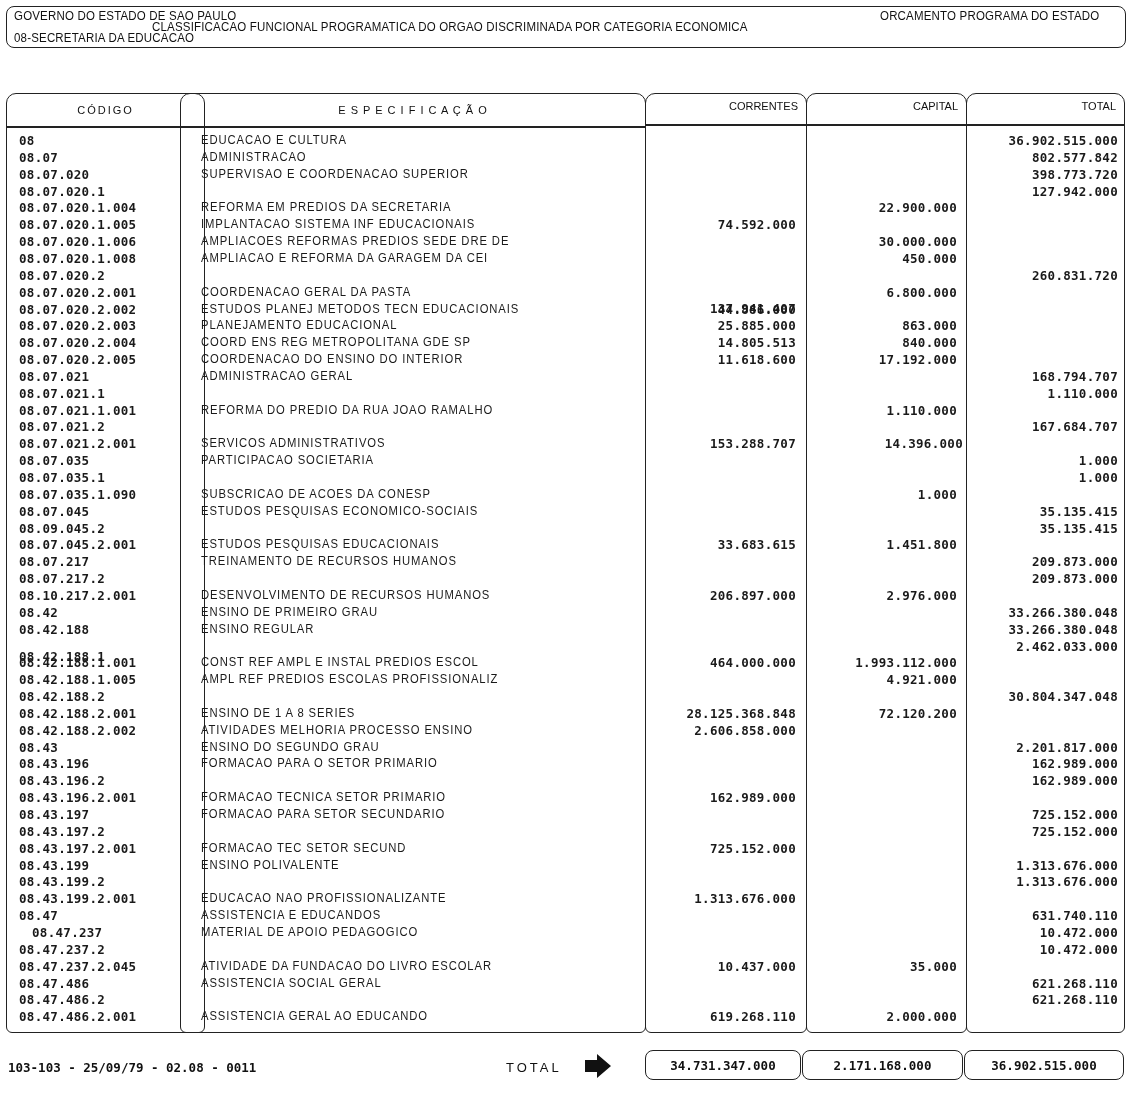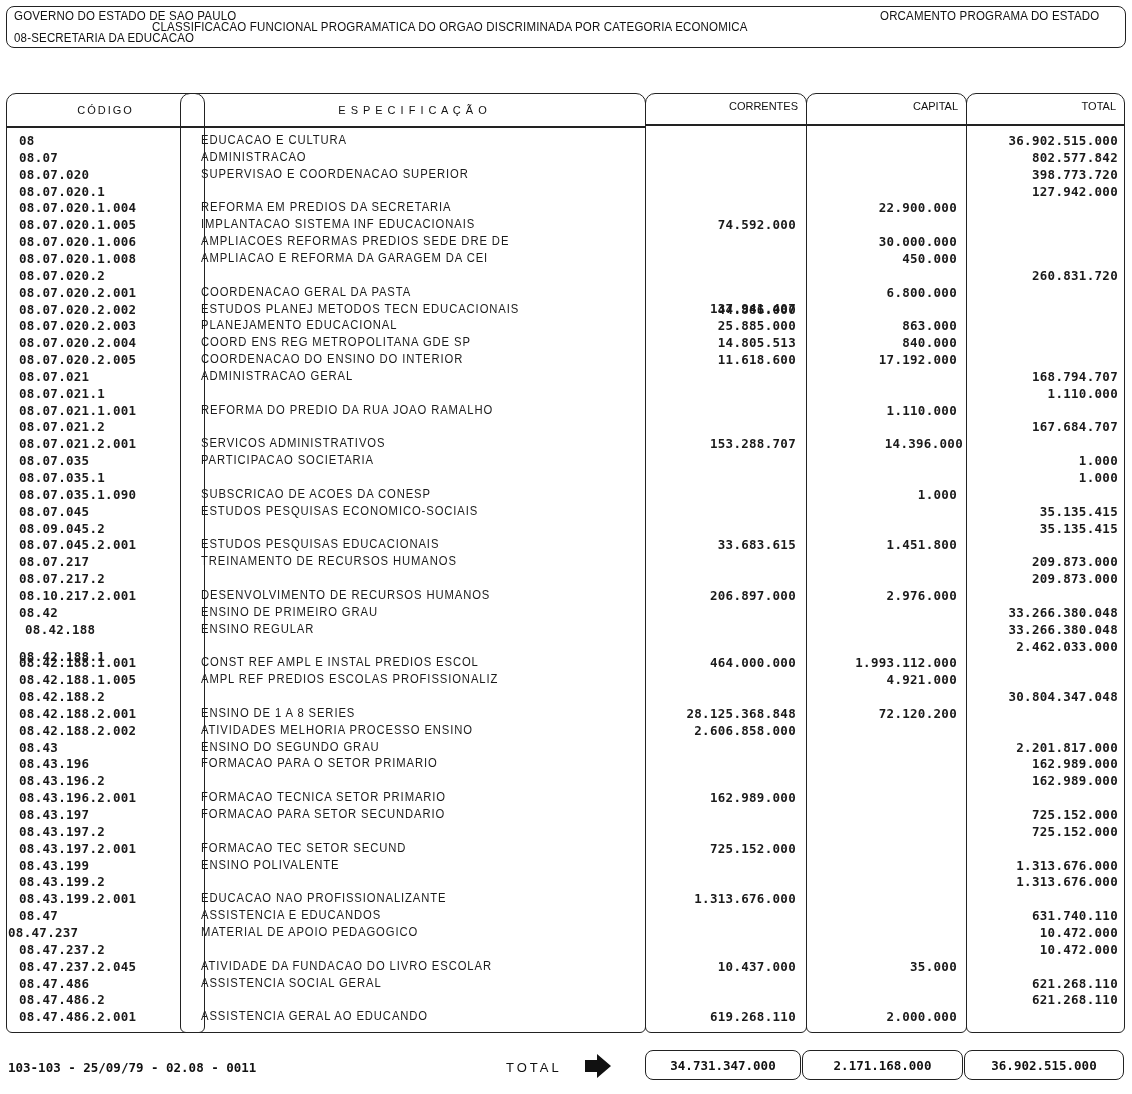--- a/index.html
+++ b/index.html
@@ -290,21 +290,21 @@
       <div class="row num" style="left: 968px; top: 587.95px; width: 150px;"></div>
     </div>
     <div>
       <div class="row " style="left: 19px; top: 604.8px; width: 160px;">08.42</div>
       <div class="row desc" style="left: 201px; top: 604.8px; width: 440px;">ENSINO DE PRIMEIRO GRAU</div>
       <div class="row num" style="left: 648px; top: 604.8px; width: 148px;"></div>
       <div class="row num" style="left: 808px; top: 604.8px; width: 149px;"></div>
       <div class="row num" style="left: 968px; top: 604.8px; width: 150px;">33.266.380.048</div>
     </div>
     <div>
-      <div class="row " style="left: 19px; top: 621.65px; width: 160px; margin-left: 6px;">08.42.188</div>
+      <div class="row " style="left: 19px; top: 621.65px; width: 160px;">08.42.188</div>
       <div class="row desc" style="left: 201px; top: 621.65px; width: 440px;">ENSINO REGULAR</div>
       <div class="row num" style="left: 648px; top: 621.65px; width: 148px;"></div>
       <div class="row num" style="left: 808px; top: 621.65px; width: 149px;"></div>
       <div class="row num" style="left: 968px; top: 621.65px; width: 150px;">33.266.380.048</div>
     </div>
     <div>
       <div class="row " style="left: 19px; top: 649px; width: 160px;">08.42.188.1</div>
       <div class="row desc" style="left: 201px; top: 638.5px; width: 440px;"></div>
       <div class="row num" style="left: 648px; top: 638.5px; width: 148px;"></div>
       <div class="row num" style="left: 808px; top: 638.5px; width: 149px;"></div>
@@ -416,21 +416,21 @@
       <div class="row num" style="left: 968px; top: 891.25px; width: 150px;"></div>
     </div>
     <div>
       <div class="row " style="left: 19px; top: 908.1px; width: 160px;">08.47</div>
       <div class="row desc" style="left: 201px; top: 908.1px; width: 440px;">ASSISTENCIA E EDUCANDOS</div>
       <div class="row num" style="left: 648px; top: 908.1px; width: 148px;"></div>
       <div class="row num" style="left: 808px; top: 908.1px; width: 149px;"></div>
       <div class="row num" style="left: 968px; top: 908.1px; width: 150px;">631.740.110</div>
     </div>
     <div>
-      <div class="row " style="left: 8px; top: 924.95px; width: 160px;">08.47.237</div>
+      <div class="row " style="left: 32px; top: 924.95px; width: 160px;">08.47.237</div>
       <div class="row desc" style="left: 201px; top: 924.95px; width: 440px;">MATERIAL DE APOIO PEDAGOGICO</div>
       <div class="row num" style="left: 648px; top: 924.95px; width: 148px;"></div>
       <div class="row num" style="left: 808px; top: 924.95px; width: 149px;"></div>
       <div class="row num" style="left: 968px; top: 924.95px; width: 150px;">10.472.000</div>
     </div>
     <div>
       <div class="row " style="left: 19px; top: 941.8px; width: 160px;">08.47.237.2</div>
       <div class="row desc" style="left: 201px; top: 941.8px; width: 440px;"></div>
       <div class="row num" style="left: 648px; top: 941.8px; width: 148px;"></div>
       <div class="row num" style="left: 808px; top: 941.8px; width: 149px;"></div>

